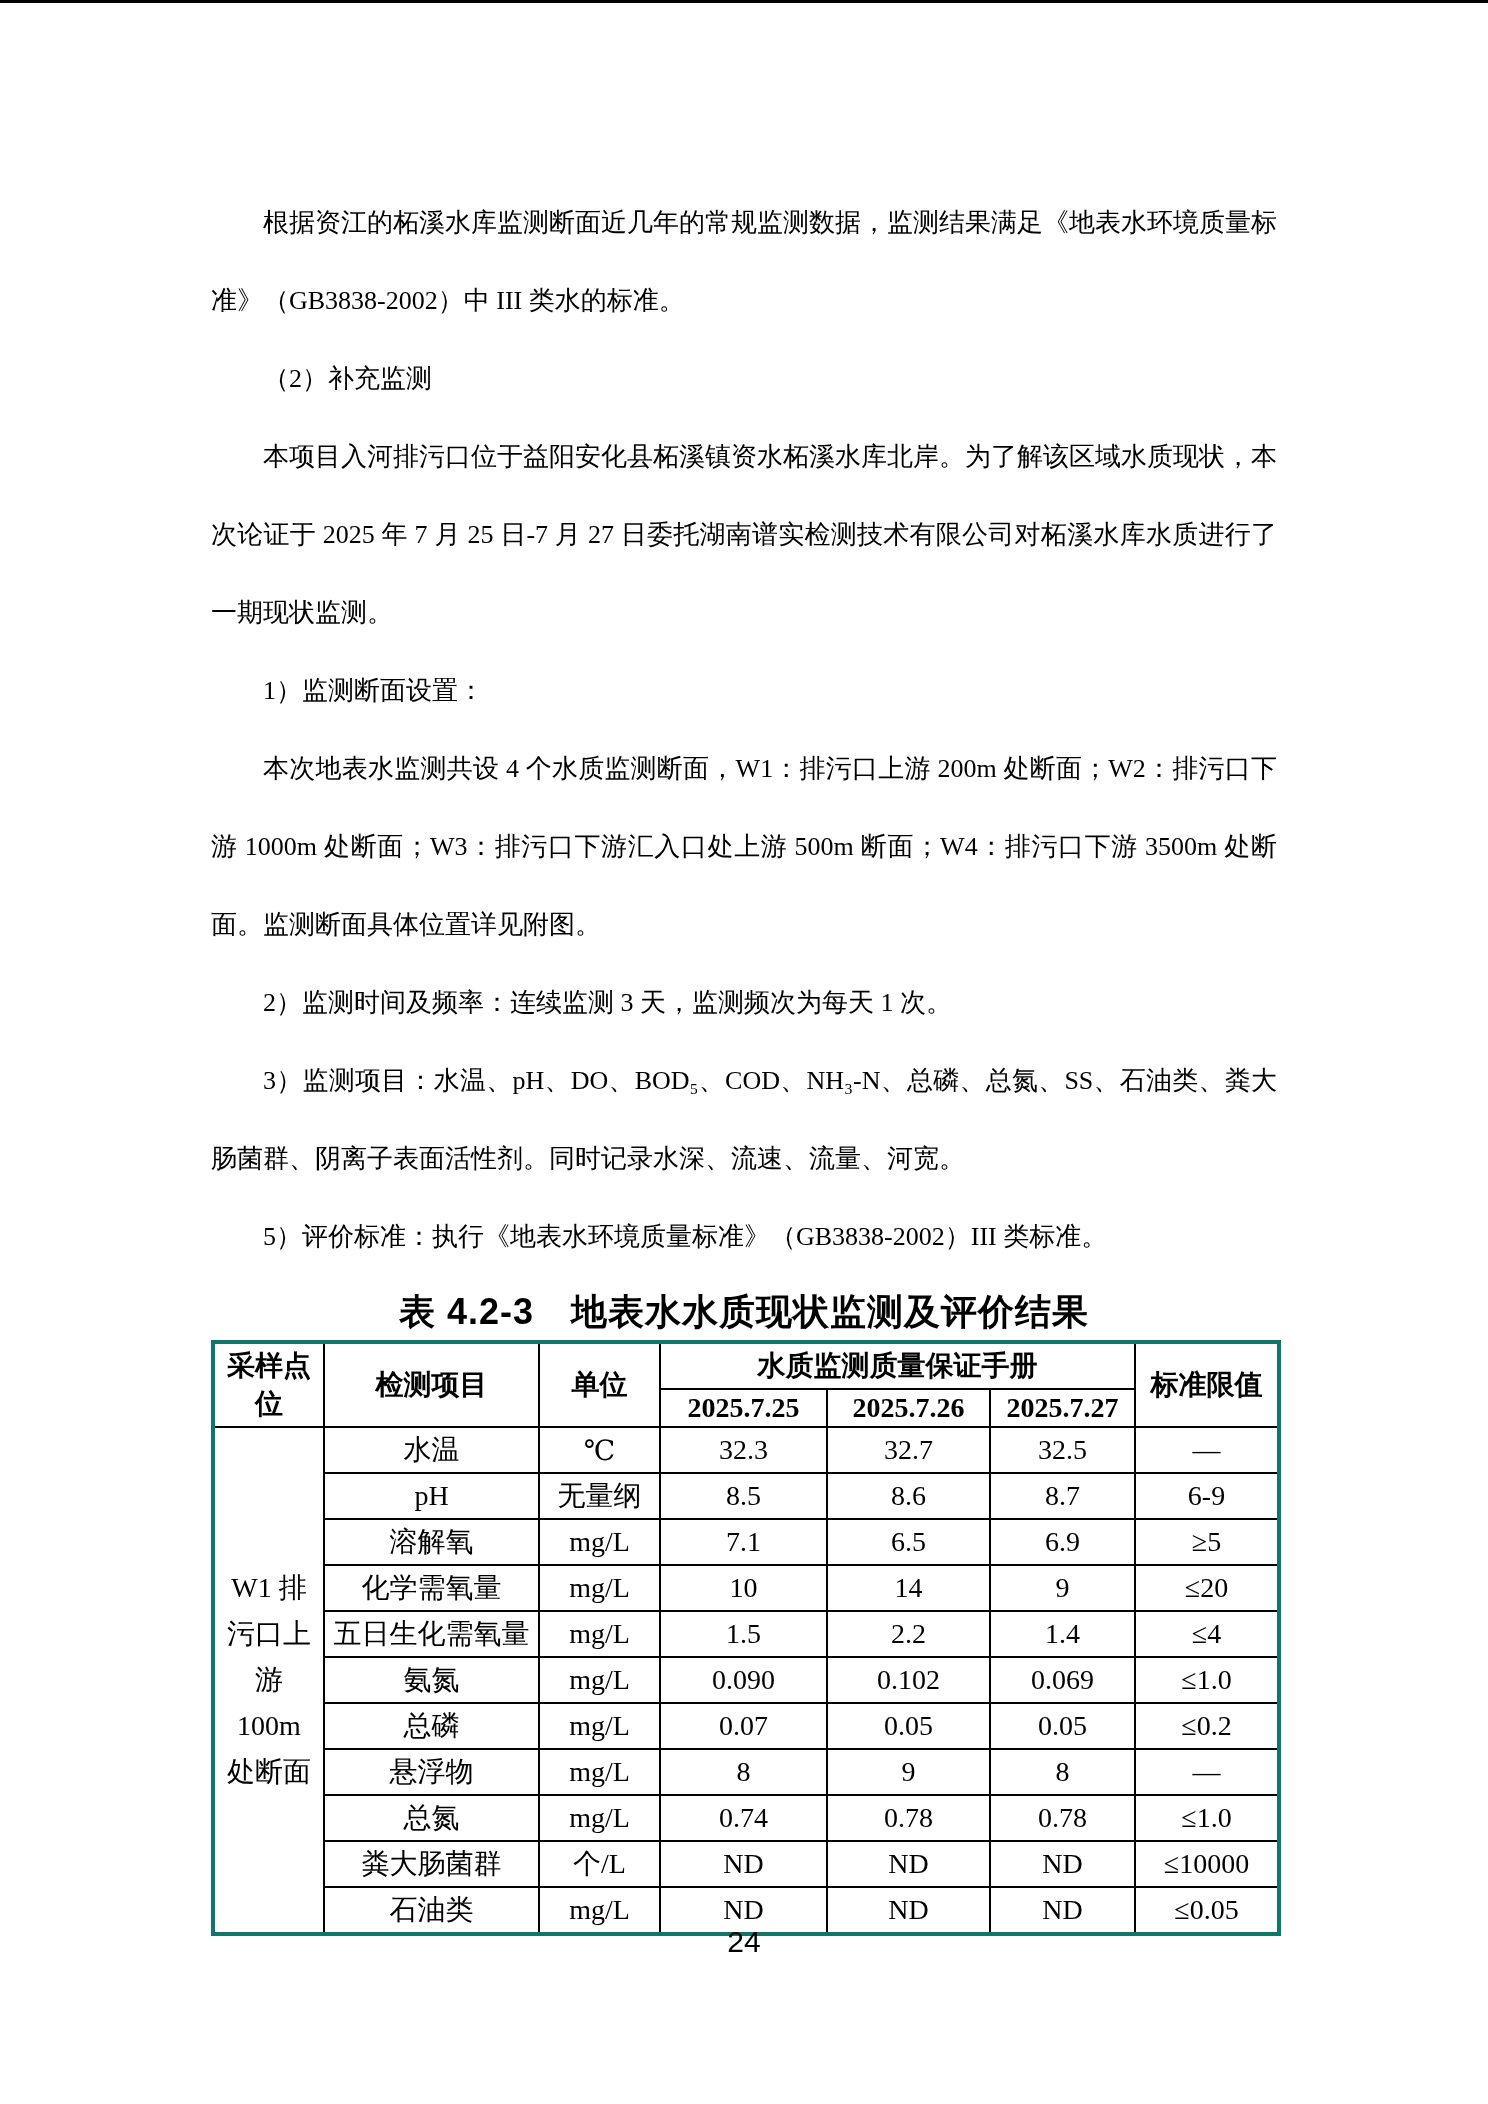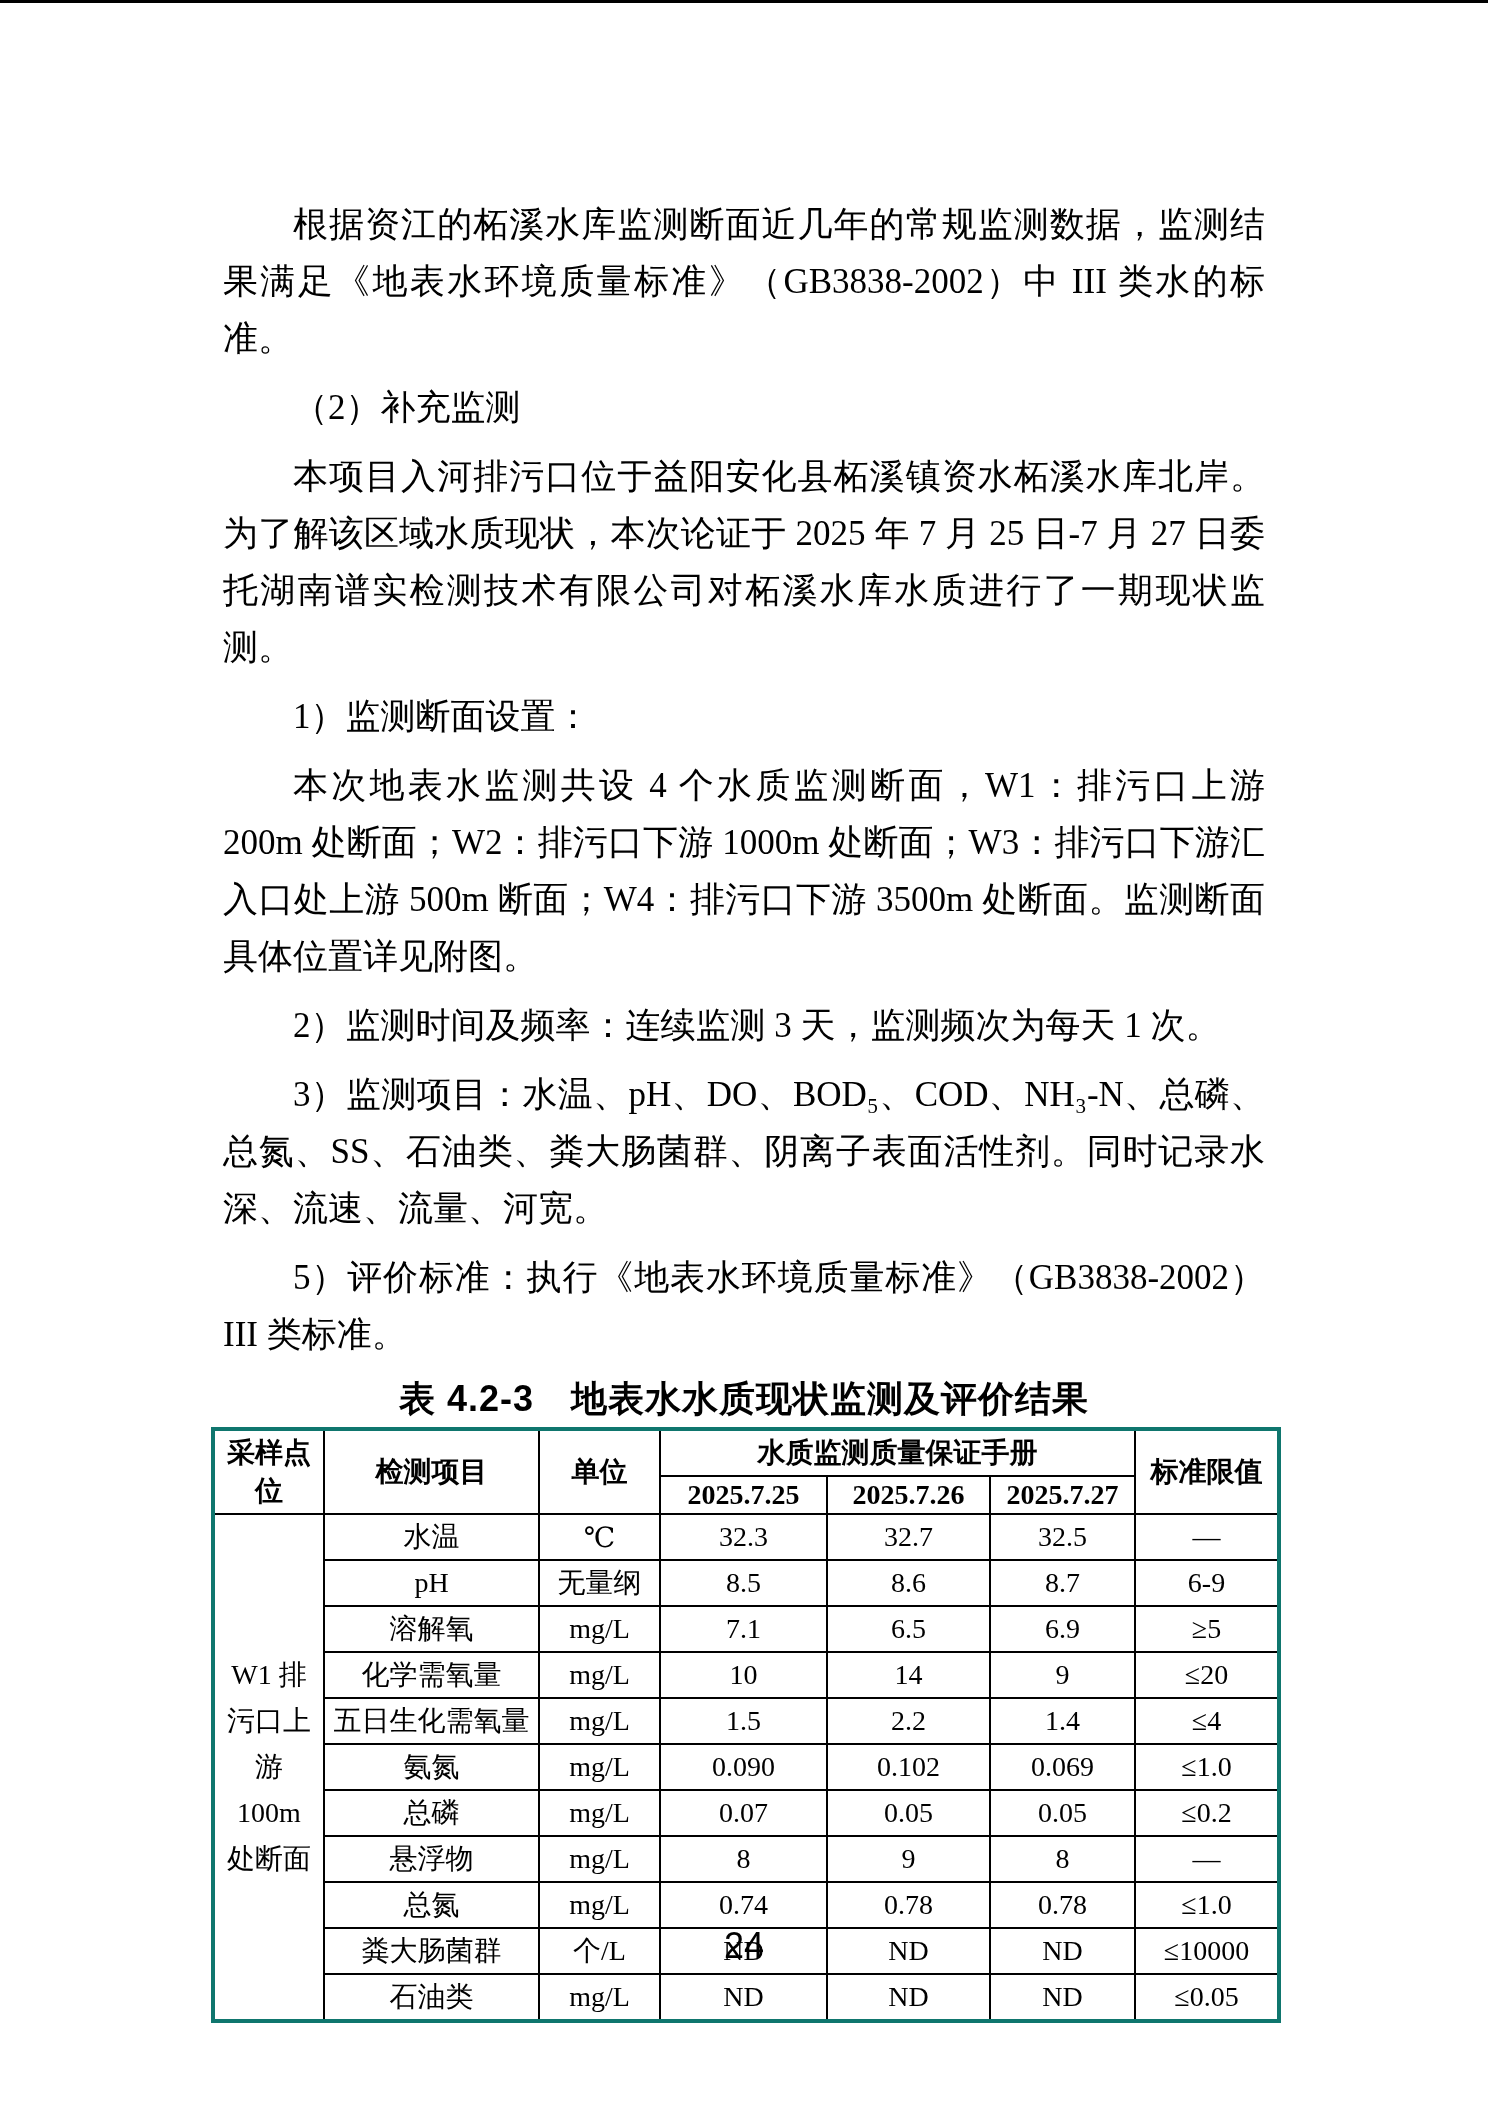--- a/index.html
+++ b/index.html
@@ -12,23 +12,23 @@
     font-family:"Liberation Serif","DejaVu Serif",serif;
     color:#000;
     overflow:hidden;
   }
   .content{
     position:absolute;
     left:211px;top:181px;
     width:1066px;
   }
   .body-par{
-    margin:12px;
-    font-size:35px;
-    line-height:57px;
+    margin:0;
+    font-size:26px;
+    line-height:78px;
     text-indent:2em;
     text-align:justify;
   }
   .caption{
     margin-top:12px;
     font-size:36px;
     font-weight:bold;
     font-family:"Liberation Sans","DejaVu Sans",sans-serif;
     text-align:center;
     line-height:48px;
@@ -61,21 +61,21 @@
   td.site{
     white-space:pre-line;
     line-height:46px;
     font-size:28px;
   }
   .pagenum{
     position:absolute;
     left:211px;top:1922px;
     width:1066px;
     text-align:center;
-    font-size:36px;
+    font-size:30px;
     font-family:"Liberation Sans","DejaVu Sans",sans-serif;
   }
 </style>
 </head>
 <body>
 
 <div class="page">
   <div class="content">
 
     <p class="body-par">根据资江的柘溪水库监测断面近几年的常规监测数据，监测结果满足《地表水环境质量标准》（GB3838-2002）中 III 类水的标准。</p>

